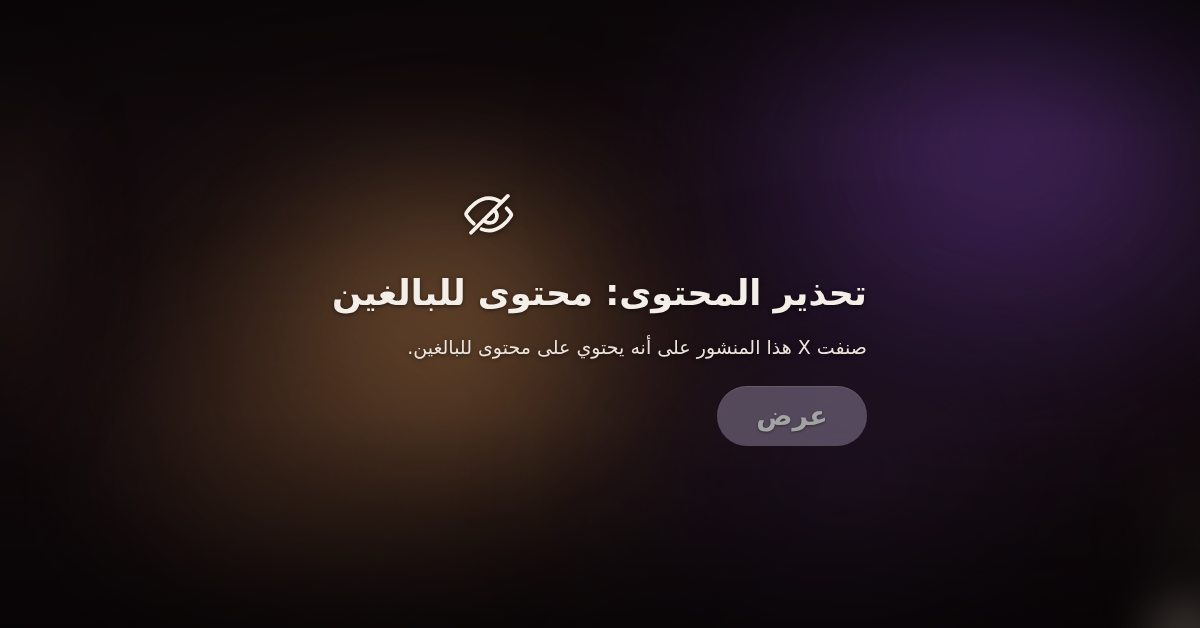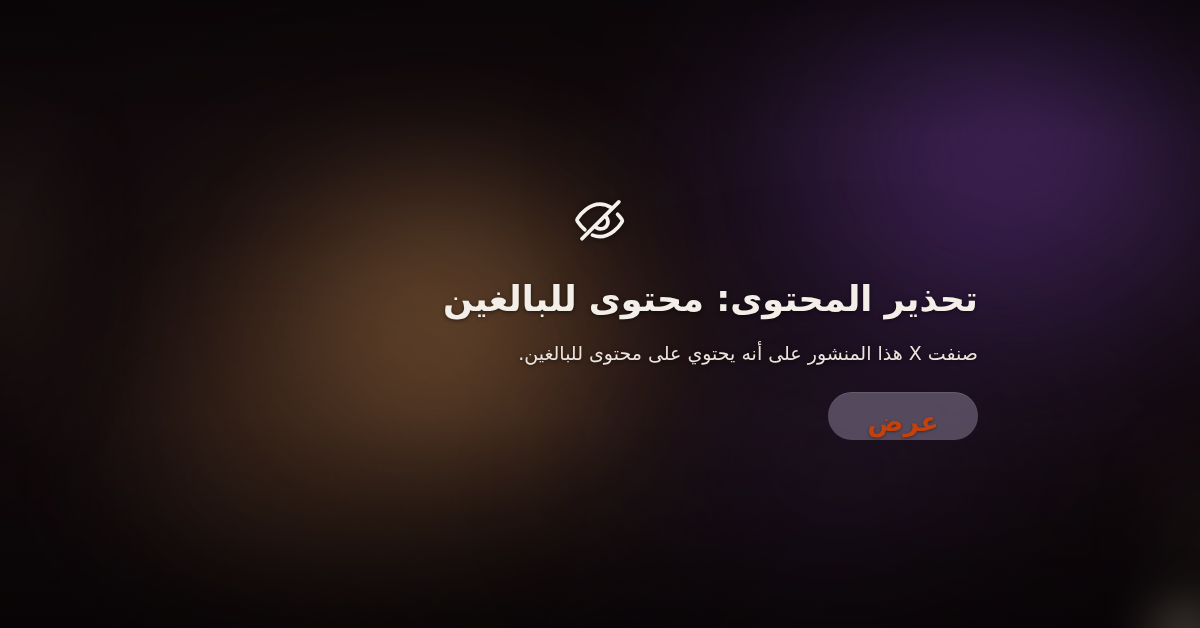--- a/index.html
+++ b/index.html
@@ -127,21 +127,21 @@
     pointer-events: none;
   }
 
   
   .overlay {
     position: absolute;
     inset: 0;
     display: flex;
     flex-direction: column;
     justify-content: center;
-    align-items: flex-start;
+    align-items: center;
   }
 
   .content {
     width: 756px;
     margin-right: 222px;
     margin-top: 4px;
     text-align: right;
     direction: rtl;
   }
 
@@ -182,25 +182,25 @@
     margin-top: 26px;
     display: flex;
     justify-content: flex-start;
   }
 
   .view-button {
     appearance: none;
     border: 0;
     cursor: pointer;
     min-width: 150px;
-    height: 48px;
+    height: 60px;
     padding: 0 34px;
     border-radius: 34px;
     background: rgba(139, 126, 152, 0.52);
-    color: #c2410c;
+    color: #a3a3a3;
     font-family: inherit;
     font-size: 27px;
     font-weight: 700;
     line-height: 60px;
     text-align: center;
     direction: rtl;
     box-shadow: inset 0 1px 0 rgba(255, 255, 255, 0.10);
     text-shadow: 0 1px 3px rgba(0, 0, 0, 0.40);
   }
 </style>

